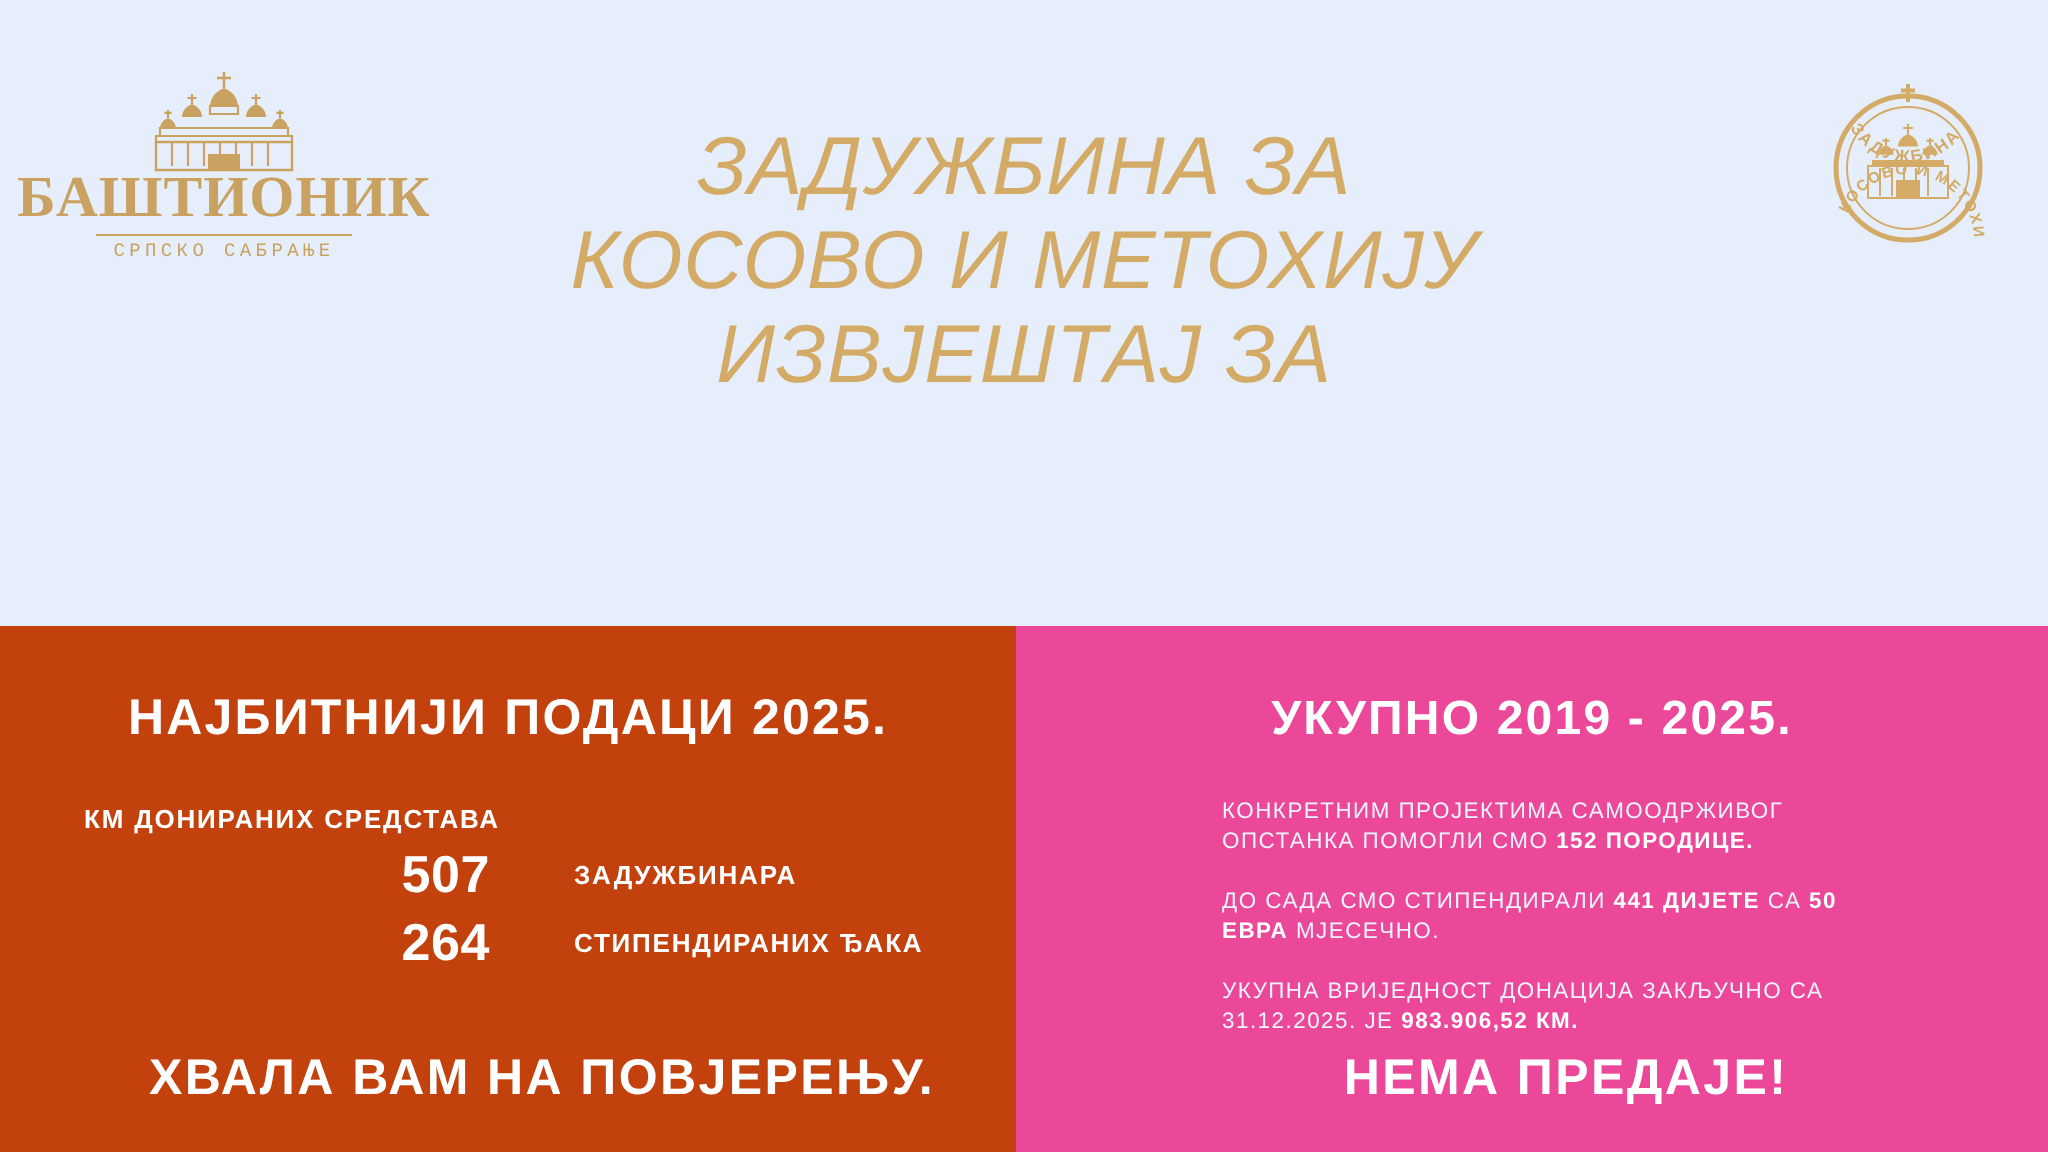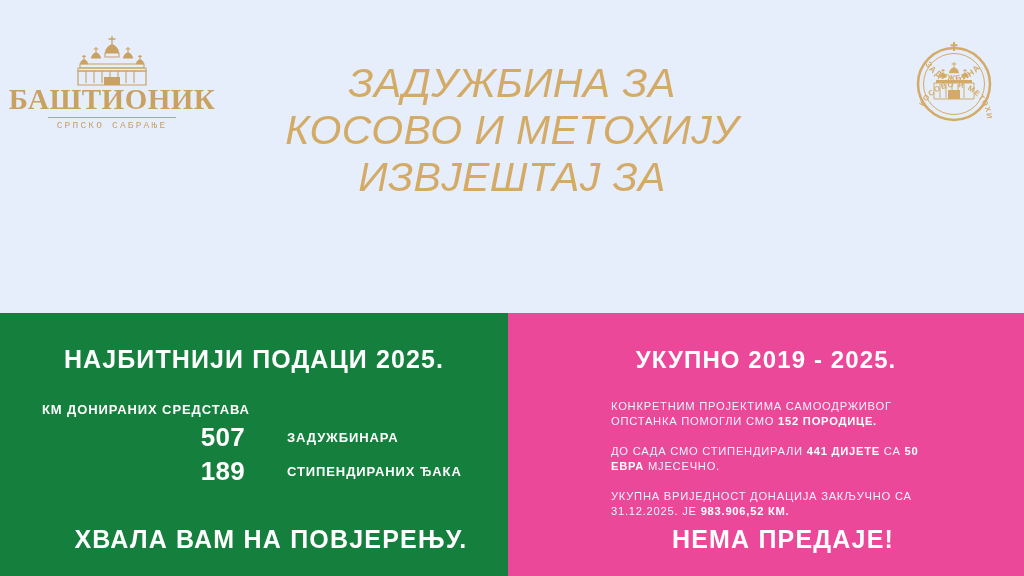--- a/index.html
+++ b/index.html
@@ -78,21 +78,21 @@
   }
 
   
   .panels {
     position:absolute;
     left:0; top:313px; width:1024px; height:263px;
     display:flex;
   }
   .panel-red {
     width:508px; height:263px;
-    background:#15803d;
+    background:#c2410c;
     position:relative;
   }
   .panel-blue {
     width:516px; height:263px;
     background:#ec4899;
     position:relative;
   }
 
   .panel-heading {
     color:#ffffff;
@@ -267,21 +267,21 @@
 
       <div class="stats">
         <div class="stat-row">
           <div class="stat-label">КМ ДОНИРАНИХ СРЕДСТАВА</div>
         </div>
         <div class="stat-row">
           <div class="stat-value">507</div>
           <div class="stat-label">ЗАДУЖБИНАРА</div>
         </div>
         <div class="stat-row">
-          <div class="stat-value">189</div>
+          <div class="stat-value">264</div>
           <div class="stat-label">СТИПЕНДИРАНИХ ЂАКА</div>
         </div>
       </div>
 
       <div class="panel-footer red-footer">ХВАЛА ВАМ НА ПОВЈЕРЕЊУ.</div>
     </div>
 
     <div class="panel-blue">
       <div class="panel-heading blue-heading">УКУПНО 2019 - 2025.</div>
 

